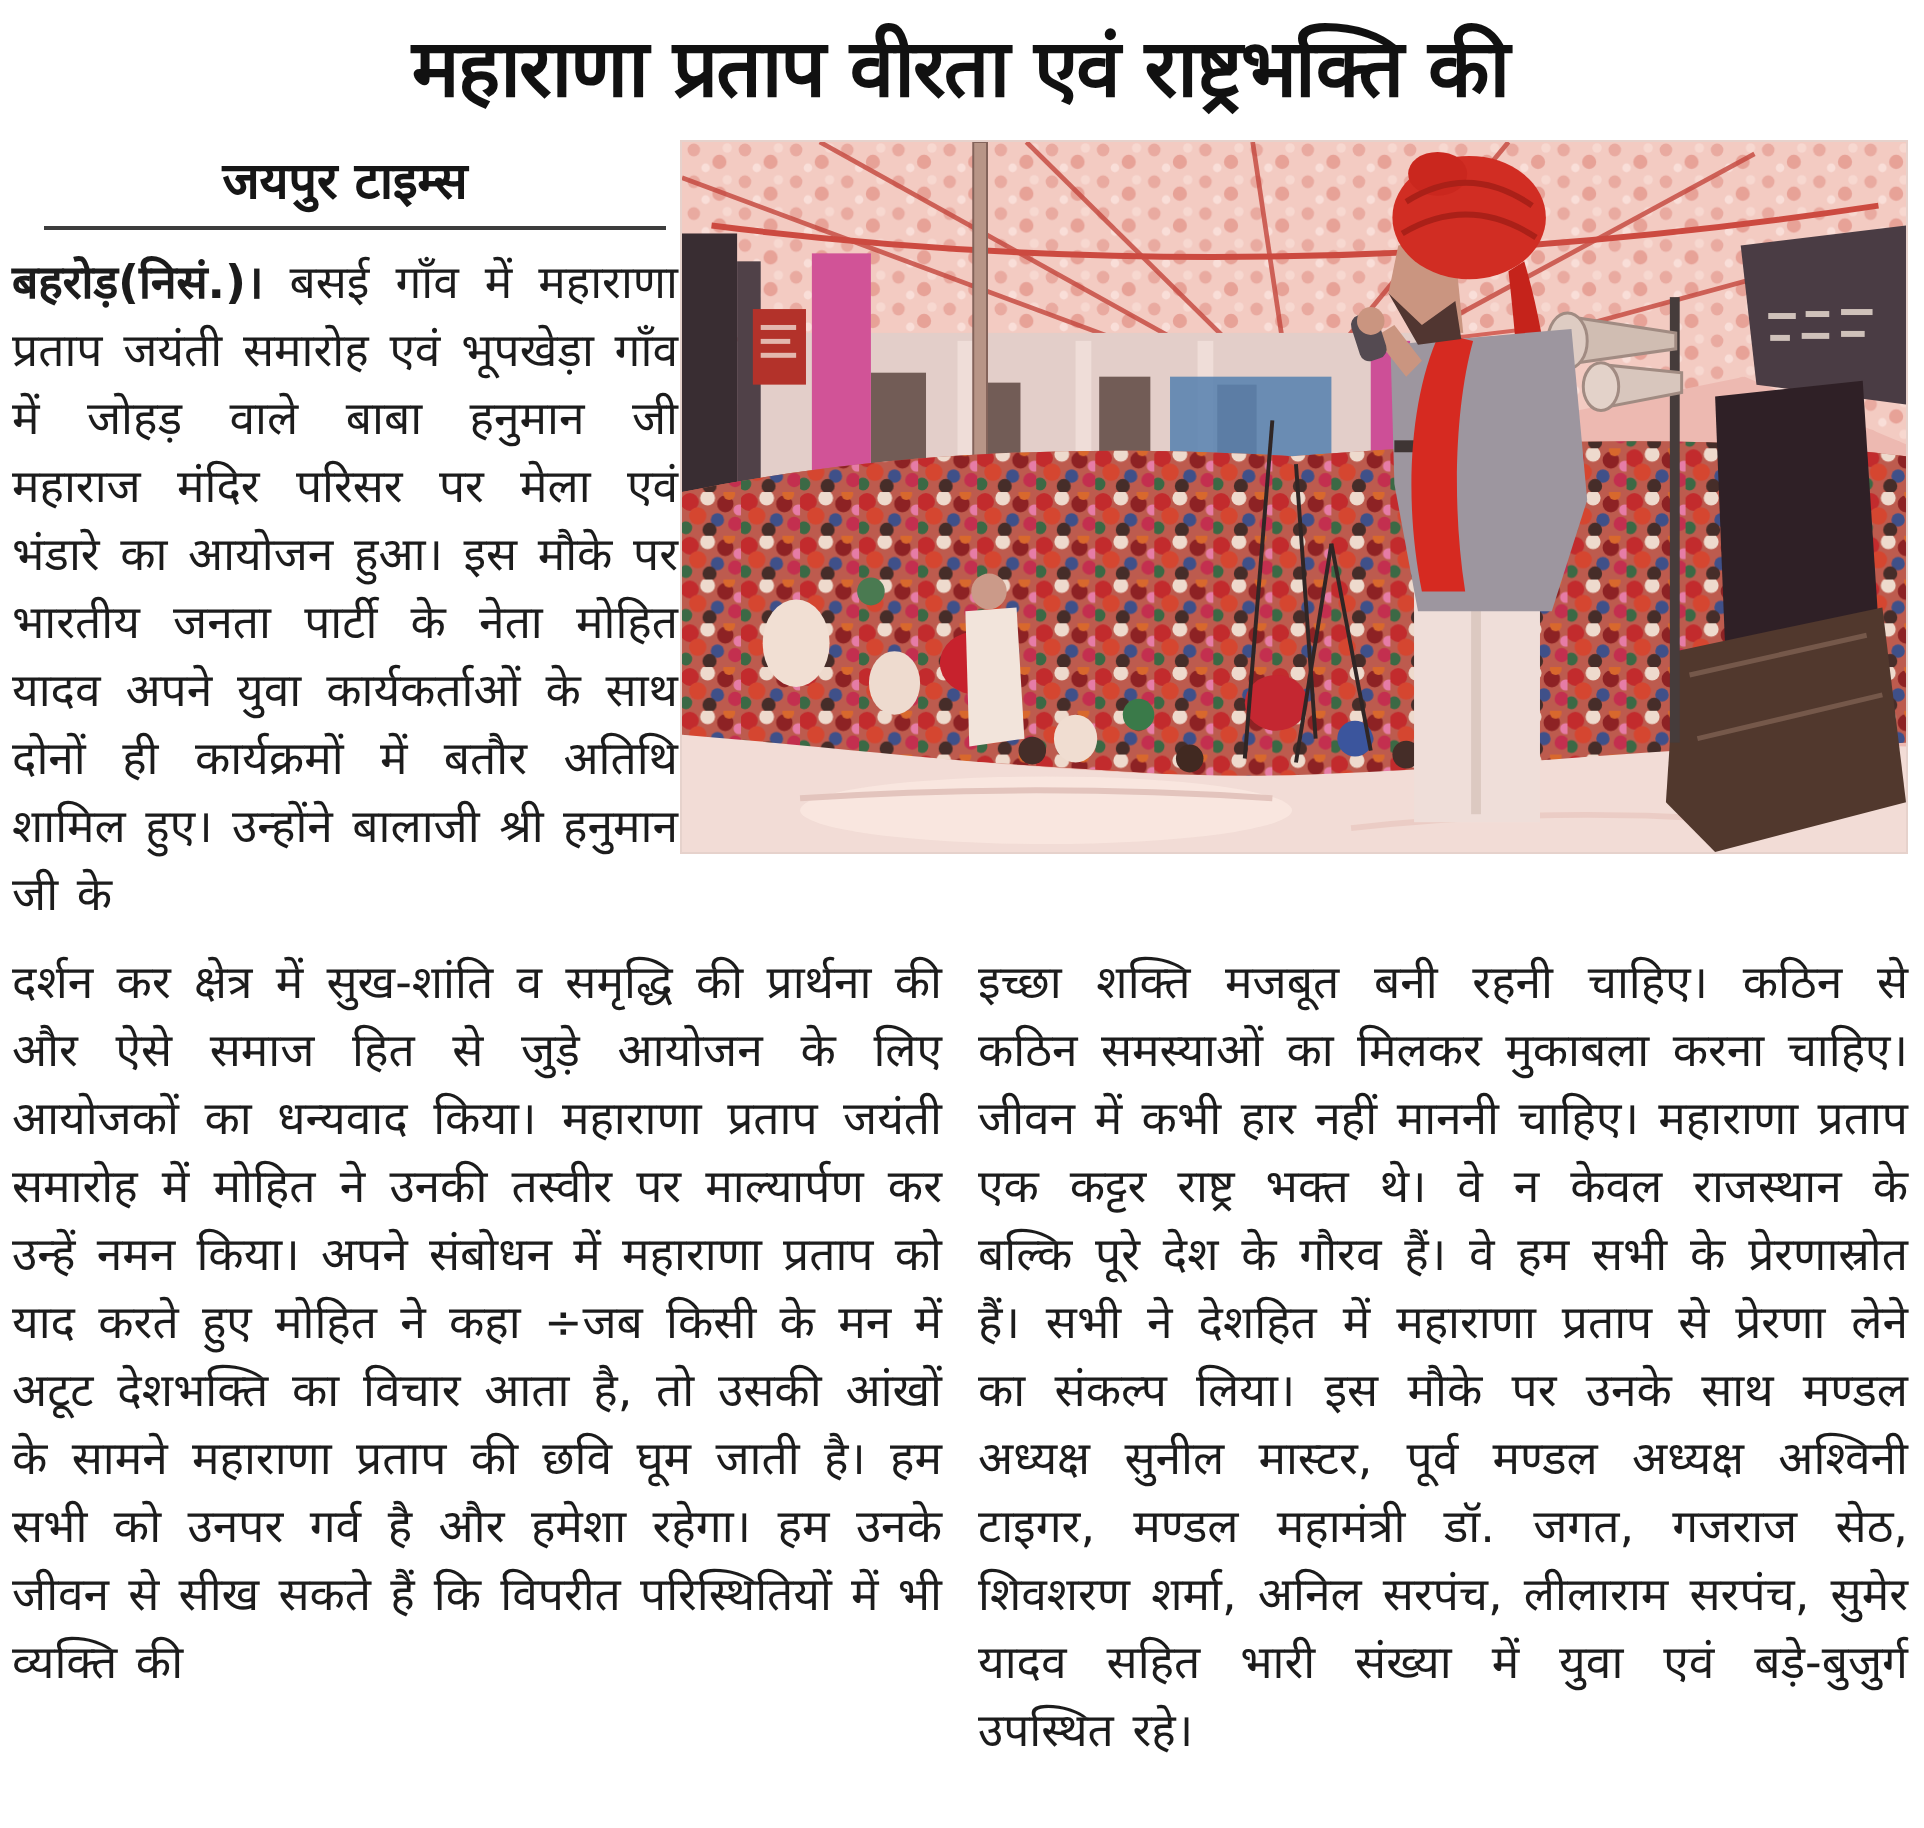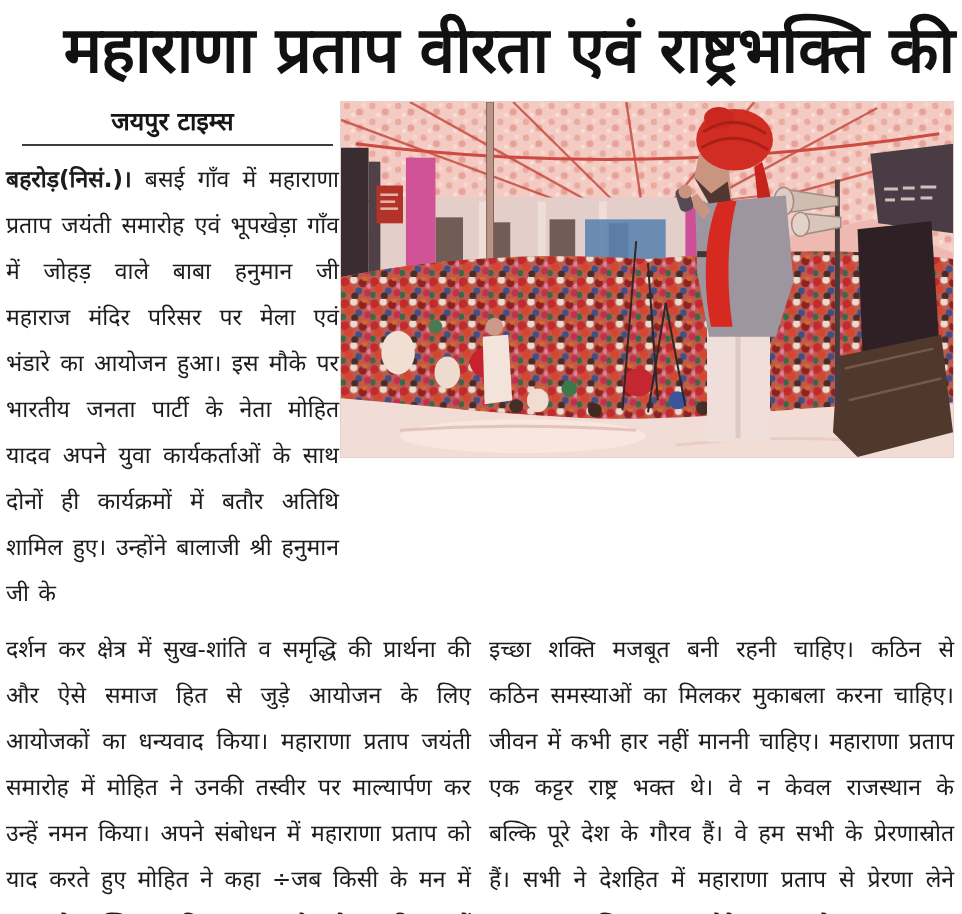--- a/index.html
+++ b/index.html
@@ -8,32 +8,32 @@
     background:#ffffff;color:#191919;
     font-family:"DejaVu Sans","Liberation Sans",sans-serif;
   }
   .page{padding:6px 8px 0 6px;box-sizing:border-box;width:962px;}
   
   .headline{
     margin:4px 0 10px 0;text-align:center;
     font-weight:800;letter-spacing:-1px;color:#111;
   }
   .headline .hl-line{
-    display:block;font-size:64px;line-height:1.26;white-space:nowrap;text-align:right;
+    display:block;font-size:40px;line-height:1.26;white-space:nowrap;
   }
   
   .top-section{display:flex;align-items:flex-start;}
   .left-col{flex:0 0 334px;width:334px;padding-right:1px;box-sizing:border-box;}
   .byline{
     text-align:center;font-weight:700;font-size:25px;
     margin:2px 0 0 0;color:#161616;
   }
   .byline-rule{height:2px;background:#3d3d3d;margin:7px 6px 10px 16px;}
   .body-text{
-    font-size:23px;line-height:46px;text-align:justify;
+    font-size:23px;line-height:34px;text-align:justify;
     margin:0;color:#1c1c1c;word-spacing:2px;
   }
   .body-text b{font-weight:800;}
   .photo-fig{flex:1 1 auto;margin:0;padding:0;}
   .photo-frame{
     width:100%;height:357px;display:block;
     border:1px solid #e6d2cc;box-sizing:border-box;background:#eec1ba;
   }
   
   .bottom-section{display:flex;gap:18px;margin-top:10px;}

